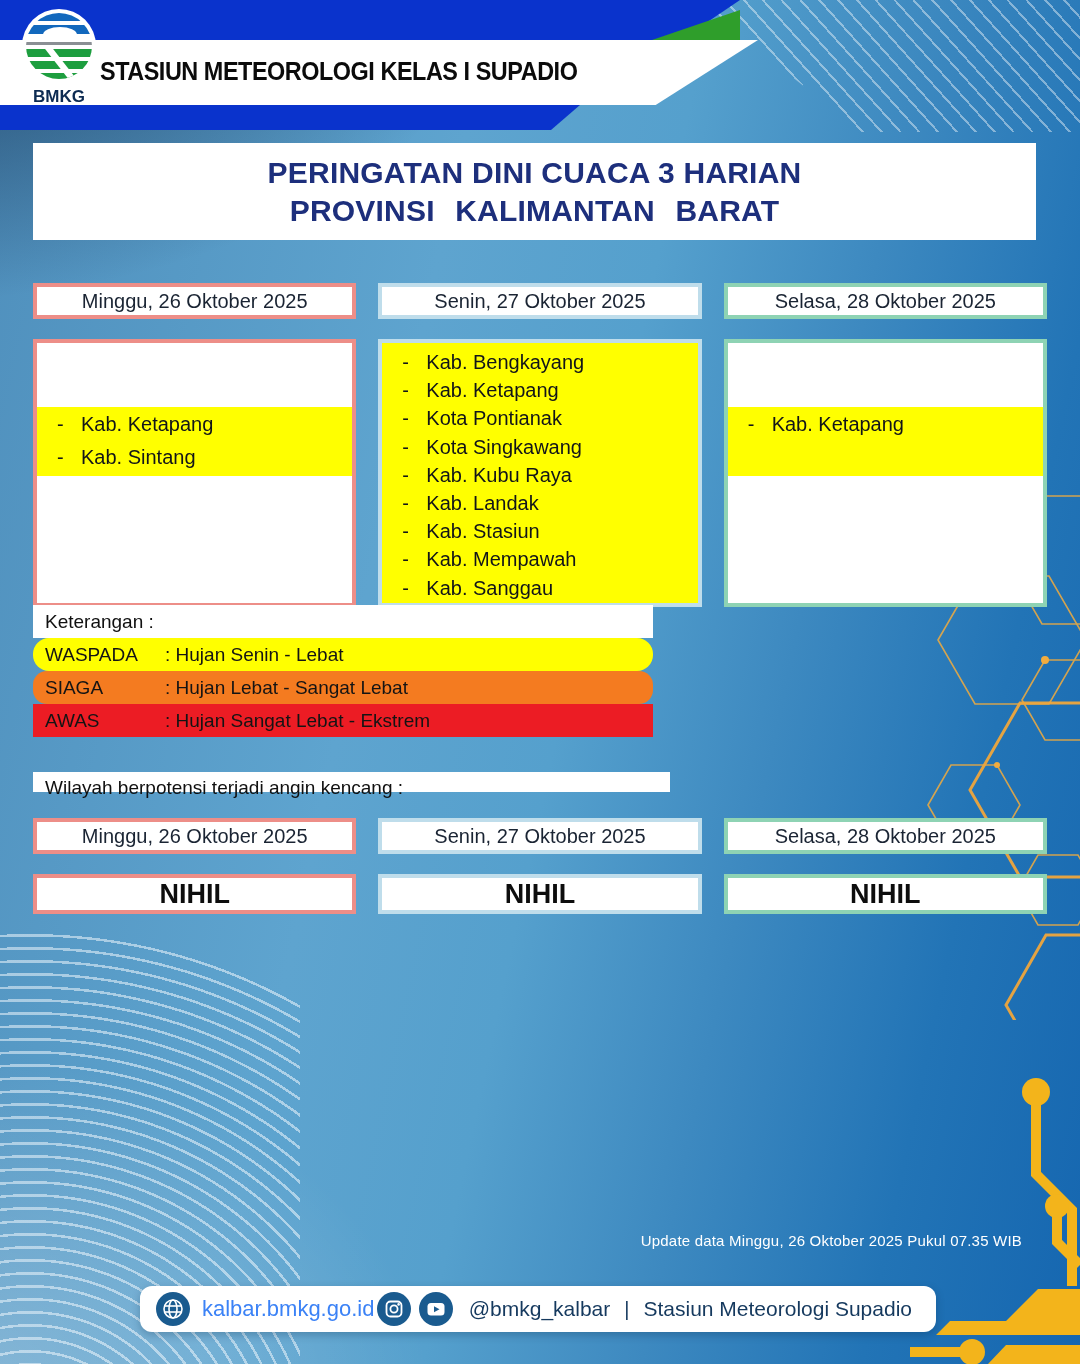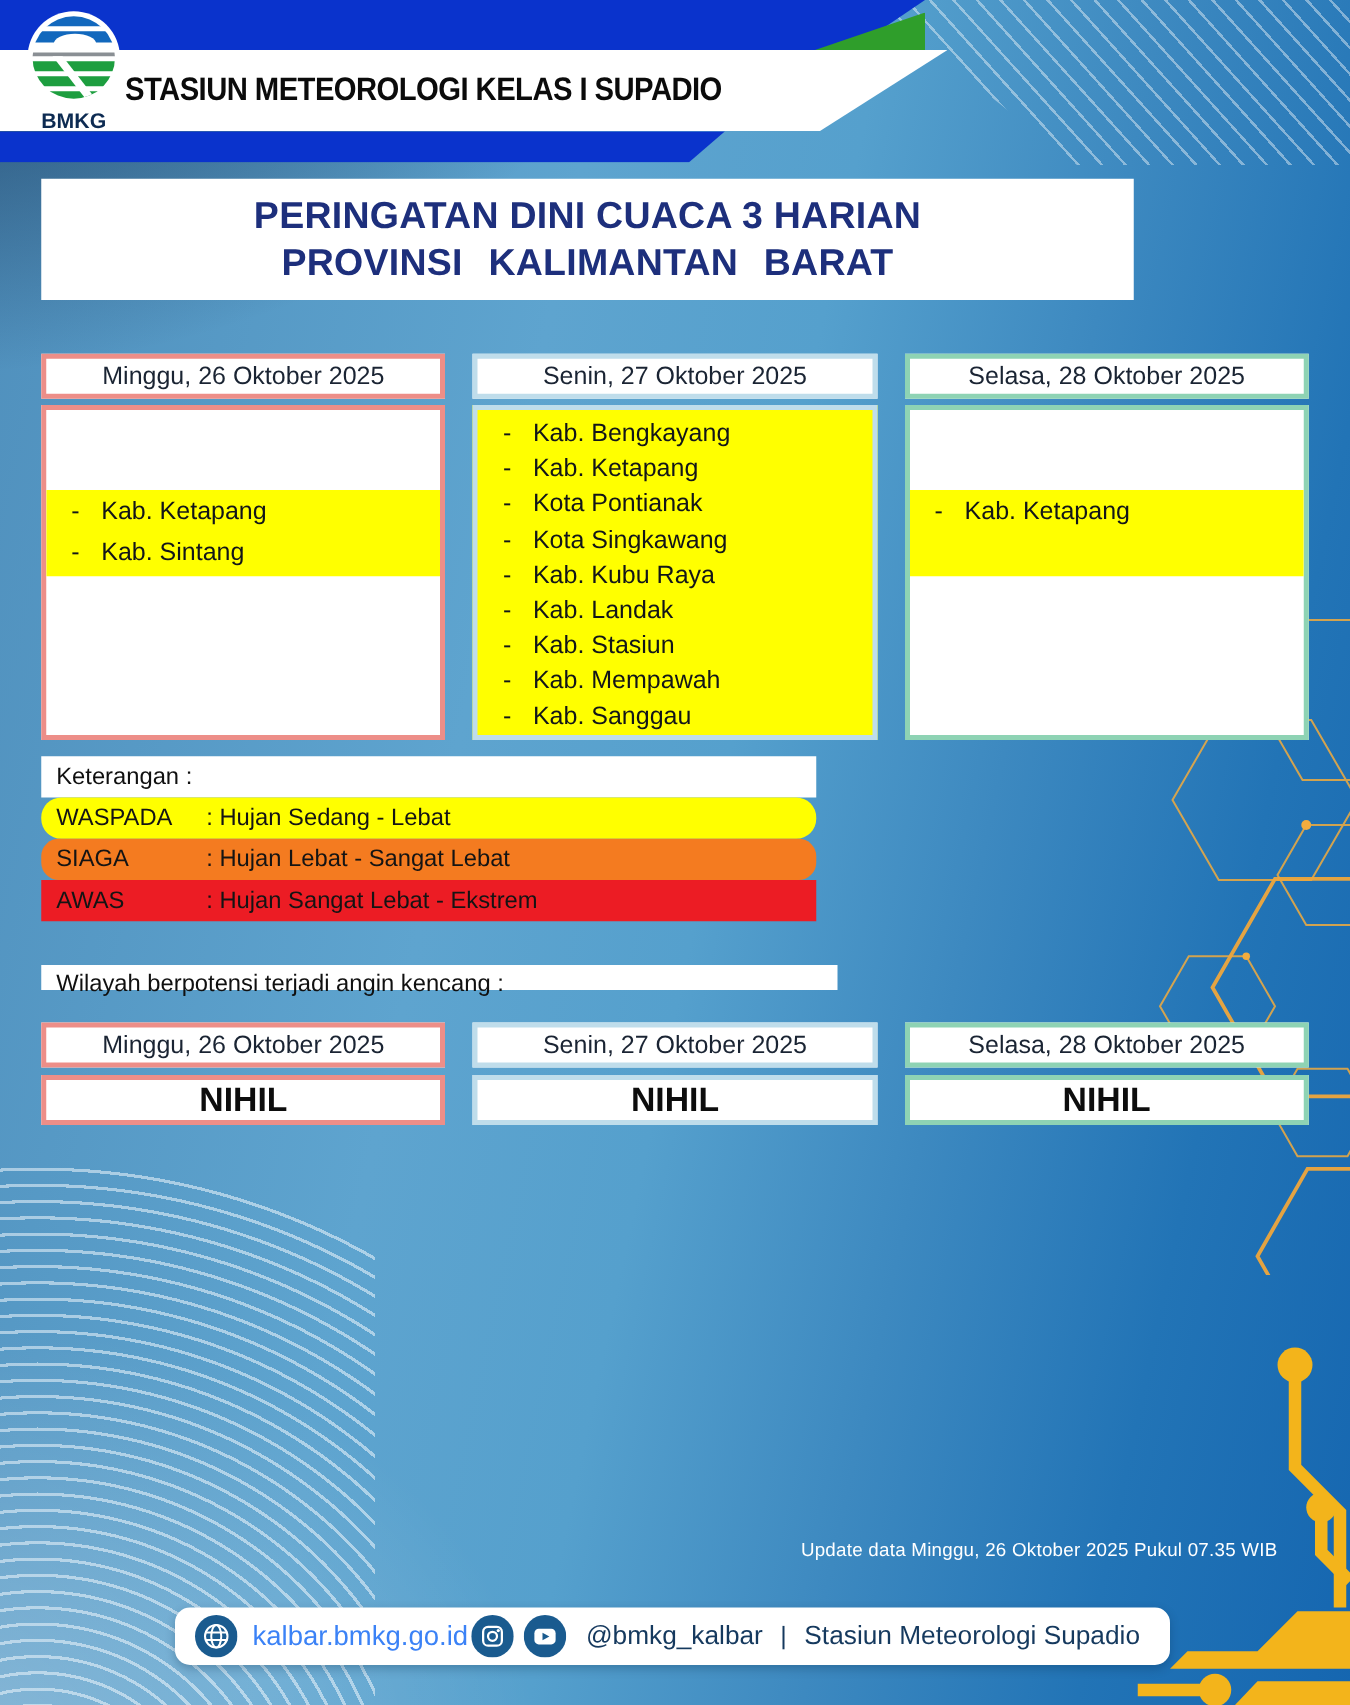--- a/index.html
+++ b/index.html
@@ -26,29 +26,29 @@
   .green-tri{position:absolute;left:652px;top:10px;width:88px;height:30px;background:#2F9E2B;
     clip-path:polygon(0 100%,100% 0,100% 100%);}
   .band-white{position:absolute;left:0;top:40px;width:758px;height:65px;background:#fff;
     clip-path:polygon(0 0,100% 0,86.5% 100%,0 100%);}
   .bar-blue-mid{position:absolute;left:0;top:105px;width:580px;height:25px;background:#0A33CC;
     clip-path:polygon(0 0,100% 0,95% 100%,0 100%);}
   .logo{position:absolute;left:20px;top:5px;width:78px;height:100px;z-index:5;}
   .station-name{position:absolute;left:100px;top:56px;z-index:5;font-size:26px;font-weight:bold;
     color:#0b0b0b;letter-spacing:-.5px;transform:scaleX(.9);transform-origin:left center;white-space:nowrap;}
   
-  .title-box{position:absolute;left:33px;top:143px;width:874px;height:97px;background:#fff;
+  .title-box{position:absolute;left:33px;top:143px;width:1003px;height:97px;background:#fff;
     display:flex;flex-direction:column;justify-content:center;align-items:center;text-align:center;}
   .title-box .l1,.title-box .l2{font-size:30px;font-weight:bold;color:#1D2F7C;line-height:38px;letter-spacing:.2px;}
   .title-box .l2{word-spacing:12px;}
   
   .rain-grid{position:absolute;left:33px;top:283px;width:1014px;display:grid;
     grid-template-columns:1fr 1fr 1fr;column-gap:22px;}
   .day-head{height:28px;border:4px solid #ccc;background:#fff;text-align:center;
-    font-size:20px;color:#1A2433;line-height:28px;margin-bottom:5px;}
+    font-size:20px;color:#1A2433;line-height:28px;margin-bottom:20px;}
   .day-body{position:relative;height:260px;border:4px solid #ccc;background:#fff;overflow:hidden;}
   .region-list{list-style:none;margin:0;padding:0;}
   .region-list li{font-size:20px;color:#121519;line-height:33px;padding-left:20px;white-space:nowrap;}
   .region-list .dash{display:inline-block;width:14px;margin-right:10px;}
   .band{position:absolute;left:0;right:0;top:64px;height:68px;padding-top:1px;}
   .full-fill .region-list{position:relative;height:100%;padding-top:5px;}
   .full-fill .region-list li{line-height:28.2px;}
   
   .legend{position:absolute;left:33px;top:605px;width:620px;}
   .lg-head{height:33px;background:#fff;font-size:19px;color:#101010;line-height:33px;padding-left:12px;}
@@ -183,21 +183,21 @@
         <li><span class="dash">-</span><span>Kab. Ketapang</span></li>
           </ul>
       </div>
     </div>
   </div>
 
   <div class="legend">
     <div class="lg-head">Keterangan :</div>
     <div class="lg-row" style="background-color: rgb(255, 255, 0); border-radius: 16px;">
       <span class="lvl">WASPADA</span>
-      <span class="desc">: Hujan Sedang - Lebat</span>
+      <span class="desc">: Hujan Senin - Lebat</span>
     </div>
     <div class="lg-row" style="background-color: rgb(244, 123, 32); border-radius: 14px;">
       <span class="lvl">SIAGA</span>
       <span class="desc">: Hujan Lebat - Sangat Lebat</span>
     </div>
     <div class="lg-row" style="background-color: rgb(236, 28, 36);">
       <span class="lvl">AWAS</span>
       <span class="desc">: Hujan Sangat Lebat - Ekstrem</span>
     </div>
   </div>

